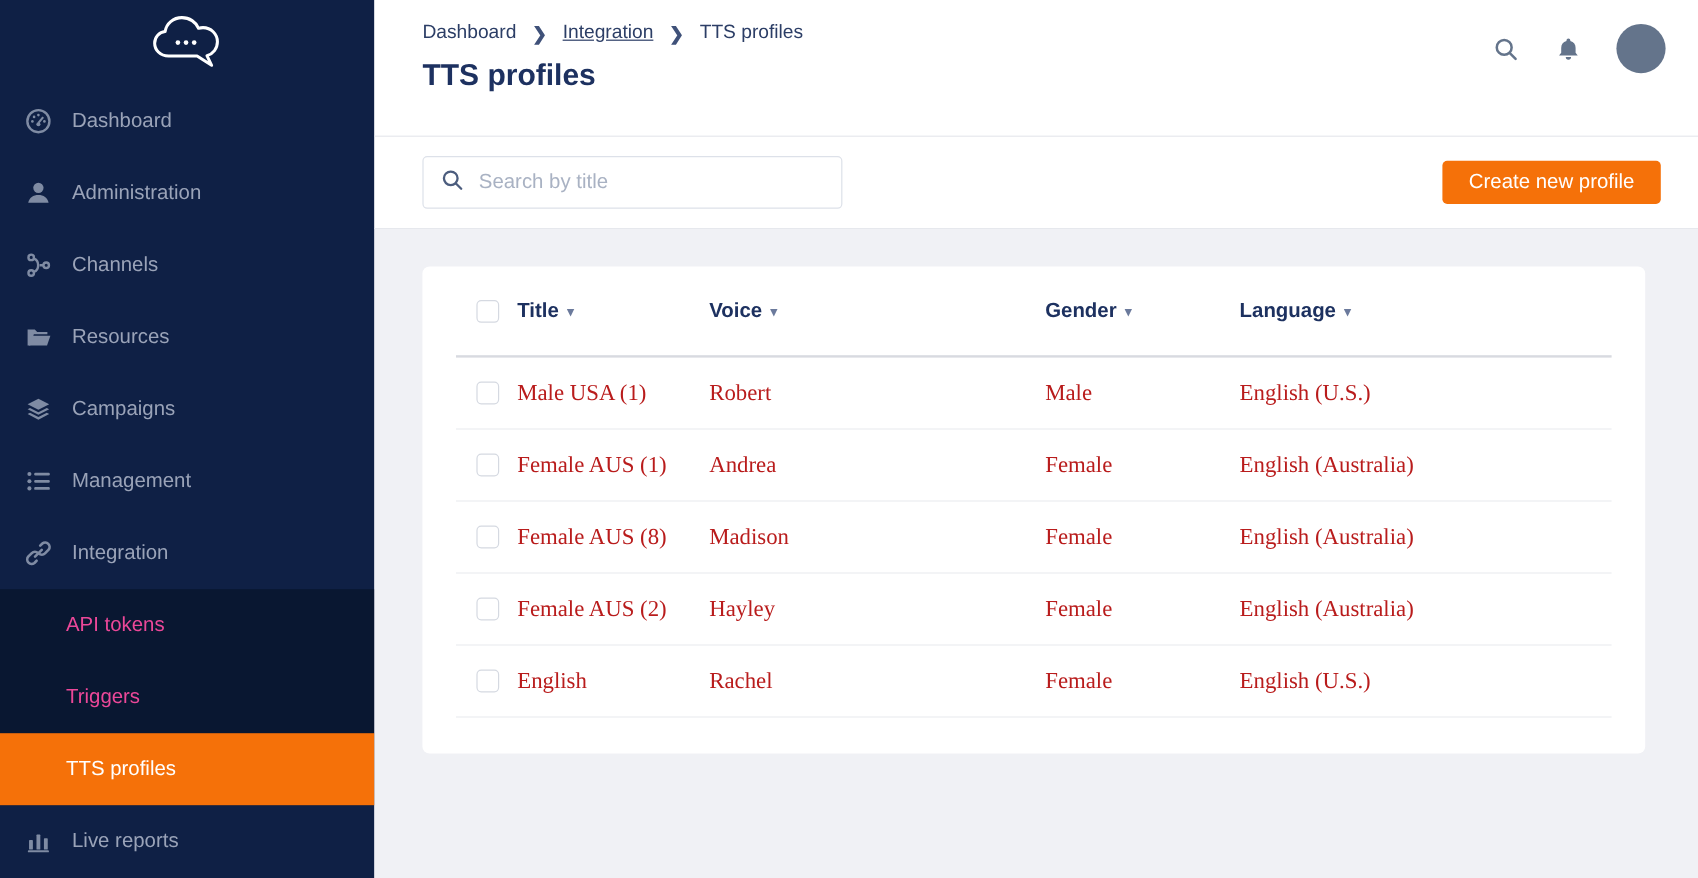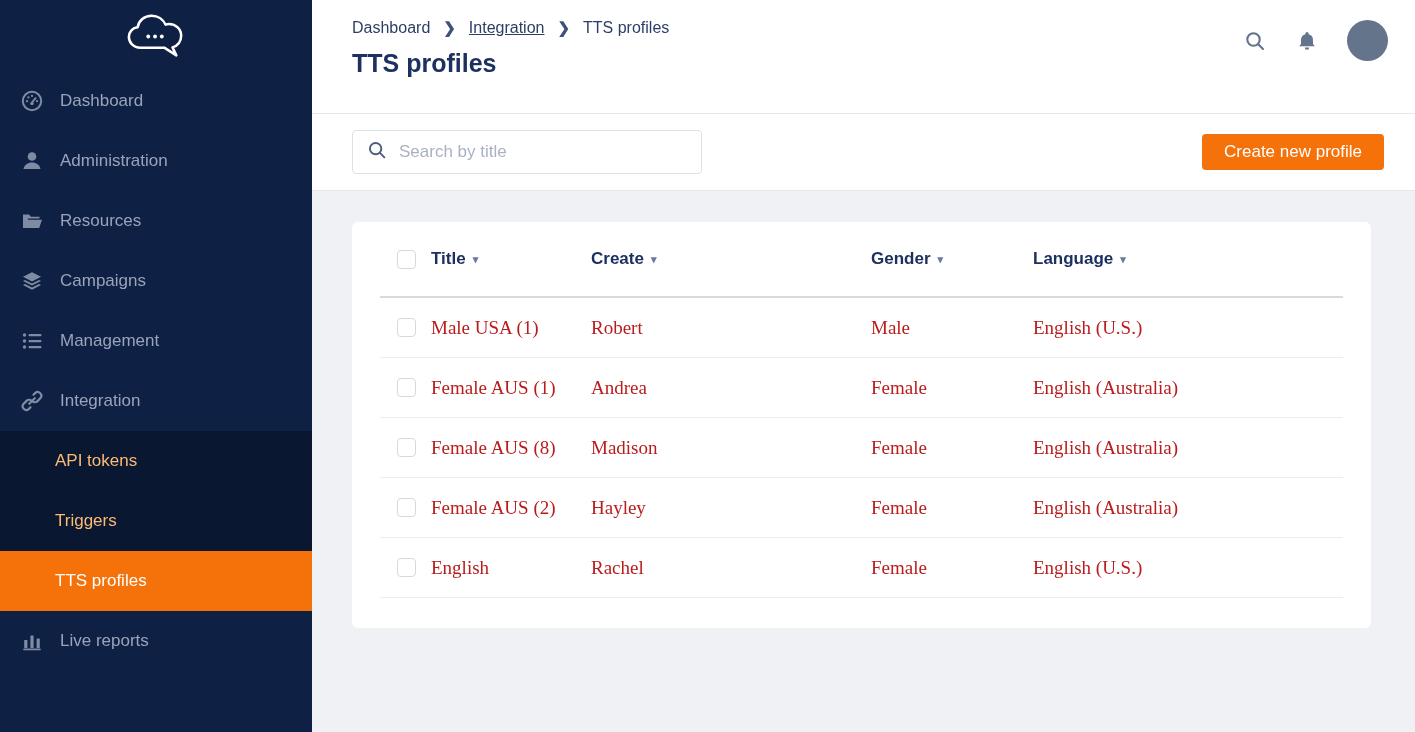--- a/index.html
+++ b/index.html
@@ -28,21 +28,21 @@
   }
   .nav-icon {
     width: 26px; height: 26px; margin-right: 15px;
     color: #7f8ba3; display: flex; align-items: center; justify-content: center;
     flex: none;
   }
   .nav-icon svg { width: 24px; height: 24px; }
   .submenu { background: #091731; }
   .sub-item {
     height: 60px; display: flex; align-items: center;
-    padding-left: 55px; font-size: 17px; color: #fdba74; cursor: pointer;
+    padding-left: 55px; font-size: 17px; color: #ec4899; cursor: pointer;
   }
   .sub-item.active { background: #f57109; color: #ffffff; }
 
   
   .main { flex: 1; display: flex; flex-direction: column; min-width: 0; }
 
   .page-header {
     position: relative;
     background: #ffffff; height: 114px;
     border-bottom: 1px solid #e6e8ed;
@@ -144,20 +144,32 @@
   <div class="nav-item">
     <span class="nav-icon">
           <svg viewBox="0 0 24 24" fill="currentColor">
             <circle cx="12" cy="7.5" r="4.3"></circle>
             <path d="M3.5 20c.8-4.4 4.3-6.6 8.5-6.6s7.7 2.2 8.5 6.6z"></path>
           </svg>
         </span>
     <span class="nav-label">Administration</span>
   </div>
 
+  <div class="nav-item">
+    <span class="nav-icon">
+          <svg viewBox="0 0 24 24" fill="none" stroke="currentColor" stroke-width="2">
+            <circle cx="6" cy="5.5" r="2.3"></circle>
+            <circle cx="6" cy="18.5" r="2.3"></circle>
+            <circle cx="18.5" cy="12" r="2.3"></circle>
+            <path d="M8.2 6.5 C13 8 13 16 8.2 17.5"></path>
+            <path d="M13 12 L16 12"></path>
+          </svg>
+        </span>
+    <span class="nav-label">Channels</span>
+  </div>
 
   <div class="nav-item">
     <span class="nav-icon">
           <svg viewBox="0 0 24 24" fill="currentColor">
             <path d="M3 5.5h6l2 2.2h8.5v1.8H8.2L5.2 19H3z"></path>
             <path d="M6.4 10.8h15.6L19.2 19H4.2z"></path>
           </svg>
         </span>
     <span class="nav-label">Resources</span>
   </div>
@@ -270,21 +282,21 @@
 
   <div class="content">
     <div class="card">
       <div class="trow thead">
         <span class="checkbox"></span>
         <span class="th">
           <span>Title</span>
           <span class="caret">▾</span>
         </span>
         <span class="th">
-          <span>Create</span>
+          <span>Voice</span>
           <span class="caret">▾</span>
         </span>
         <span class="th">
           <span>Gender</span>
           <span class="caret">▾</span>
         </span>
         <span class="th">
           <span>Language</span>
           <span class="caret">▾</span>
         </span>

